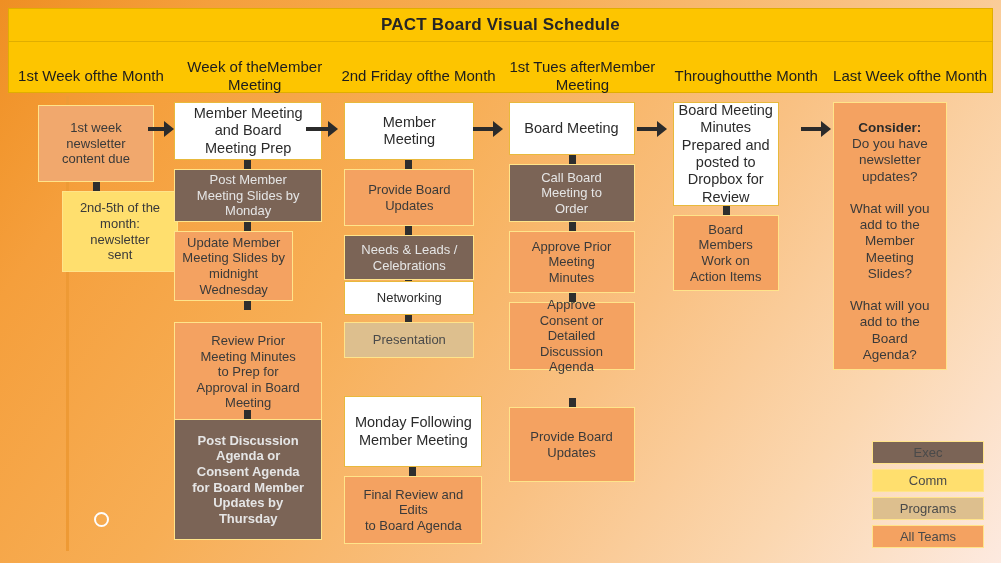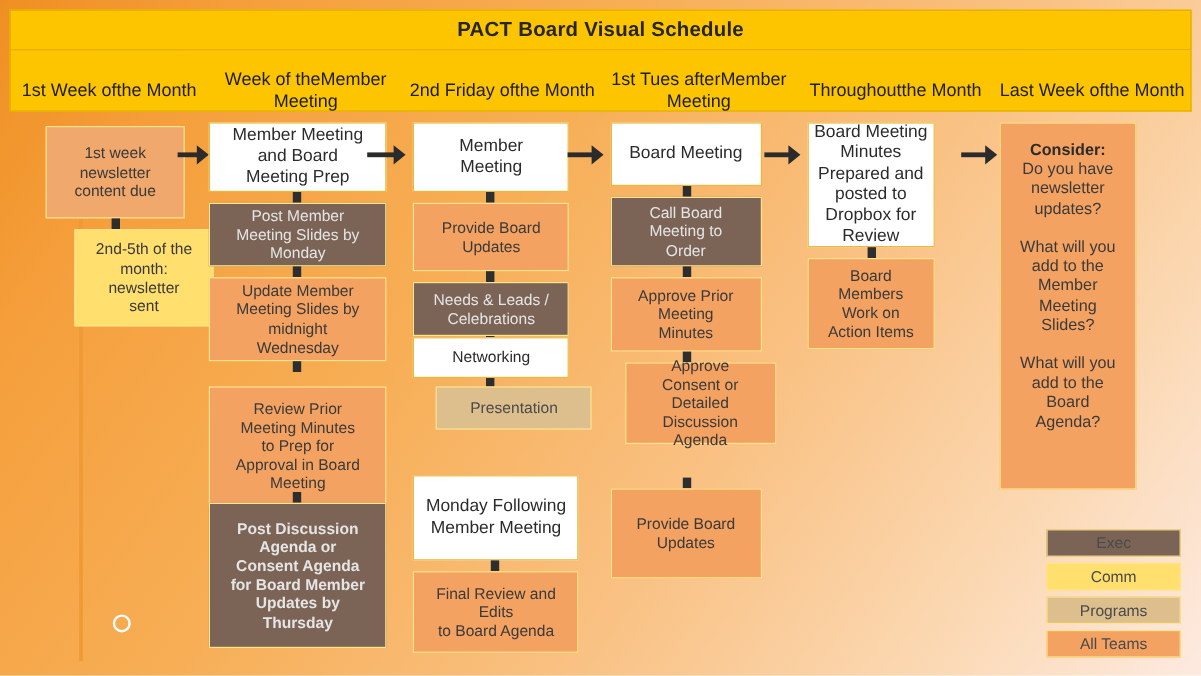--- a/index.html
+++ b/index.html
@@ -121,21 +121,21 @@
           <span class="head" style="left:16px;"></span>
       </div>
       <div class="box b-white" style="left:2px;top:6px;width:148px;height:58px;font-size:14.5px;">
           <div>Member Meeting<br>and Board<br>Meeting Prep</div>
         </div>
       <div class="connector" style="left:72px;top:64px;"></div>
       <div class="box b-exec" style="left:2px;top:73px;width:148px;height:53px;">
           <div>Post Member<br>Meeting Slides by<br>Monday</div>
         </div>
       <div class="connector" style="left:72px;top:126px;"></div>
-      <div class="box b-all" style="left:2px;top:135px;width:148px;height:70px;">
+      <div class="box b-all" style="left:2px;top:135px;width:119px;height:70px;">
           <div>Update Member<br>Meeting Slides by<br>midnight<br>Wednesday</div>
         </div>
       <div class="connector" style="left:72px;top:205px;"></div>
       <div class="box b-all" style="left:2px;top:214px;width:148px;height:100px;margin-top:12px;">
           <div>Review Prior<br>Meeting Minutes<br>to Prep for<br>Approval in Board<br>Meeting</div>
         </div>
       <div class="connector" style="left:72px;top:314px;"></div>
       <div class="box b-exec" style="left:2px;top:323px;width:148px;height:121px;font-weight:bold;">
           <div>Post Discussion<br>Agenda or<br>Consent Agenda<br>for Board Member<br>Updates by<br>Thursday</div>
         </div>
@@ -153,21 +153,21 @@
       <div class="box b-all" style="left:8px;top:73px;width:130px;height:57px;">
           <div>Provide Board<br>Updates</div>
         </div>
       <div class="connector" style="left:69px;top:130px;"></div>
       <div class="box b-exec" style="left:8px;top:139px;width:130px;height:45px;">
           <div>Needs &amp; Leads /<br>Celebrations</div>
         </div>
       <div class="connector" style="left:69px;top:184px;"></div>
       <div class="box b-white" style="left:8px;top:185px;width:130px;height:34px;">Networking</div>
       <div class="connector" style="left:69px;top:219px;"></div>
-      <div class="box b-prog" style="left:8px;top:226px;width:130px;height:36px;margin-left:19px;">Presentation</div>
+      <div class="box b-prog" style="left:8px;top:226px;width:130px;height:36px;">Presentation</div>
 
       <div class="box b-white" style="left:8px;top:300px;width:138px;height:71px;font-size:14.5px;">
           <div>Monday Following<br>Member Meeting</div>
         </div>
       <div class="connector" style="left:73px;top:371px;"></div>
       <div class="box b-all" style="left:8px;top:380px;width:138px;height:68px;">
           <div>Final Review and<br>Edits<br>to Board Agenda</div>
         </div>
     </div>
 
@@ -179,21 +179,21 @@
       <div class="box b-white" style="left:8px;top:6px;width:126px;height:53px;font-size:14.5px;">Board Meeting</div>
       <div class="connector" style="left:68px;top:59px;"></div>
       <div class="box b-exec" style="left:8px;top:68px;width:126px;height:58px;">
           <div>Call Board<br>Meeting to<br>Order</div>
         </div>
       <div class="connector" style="left:68px;top:126px;"></div>
       <div class="box b-all" style="left:8px;top:135px;width:126px;height:62px;">
           <div>Approve Prior<br>Meeting<br>Minutes</div>
         </div>
       <div class="connector" style="left:68px;top:197px;"></div>
-      <div class="box b-all" style="left:20px;top:206px;width:126px;height:68px;">
+      <div class="box b-all" style="left:8px;top:206px;width:126px;height:68px;">
           <div>Approve<br>Consent or<br>Detailed<br>Discussion<br>Agenda</div>
         </div>
       <div class="connector" style="left:68px;top:302px;"></div>
       <div class="box b-all" style="left:8px;top:311px;width:126px;height:75px;">
           <div>Provide Board<br>Updates</div>
         </div>
     </div>
 
     <div class="col">
       <div class="arrow" style="left:-28px;top:24px;width:30px;">
@@ -207,21 +207,21 @@
       <div class="box b-all" style="left:8px;top:119px;width:106px;height:76px;">
           <div>Board<br>Members<br>Work on<br>Action Items</div>
         </div>
     </div>
 
     <div class="col">
       <div class="arrow" style="left:-28px;top:24px;width:30px;">
         <span class="shaft" style="width:21px;"></span>
           <span class="head" style="left:20px;"></span>
       </div>
-      <div class="box b-all" style="left:4px;top:6px;width:114px;height:306px;font-size:13.5px;align-items:flex-start;padding-top:14px;">
+      <div class="box b-all" style="left:4px;top:6px;width:114px;height:268px;font-size:13.5px;align-items:center;padding-top:14px;">
           <div><b style="color: rgb(43, 43, 43);">Consider:</b><br>Do you have<br>newsletter<br>updates?<br>&nbsp;<br>What will you<br>add to the<br>Member<br>Meeting<br>Slides?<br>&nbsp;<br>What will you<br>add to the<br>Board<br>Agenda?</div>
         </div>
     </div>
   </div>
 
   <div class="legend">
     <div class="li" style="background:#7b6456;">Exec</div>
     <div class="li" style="background:#ffdf6e;">Comm</div>
     <div class="li" style="background:#ddbf8e;">Programs</div>
     <div class="li" style="background:#f4a261;">All Teams</div>

